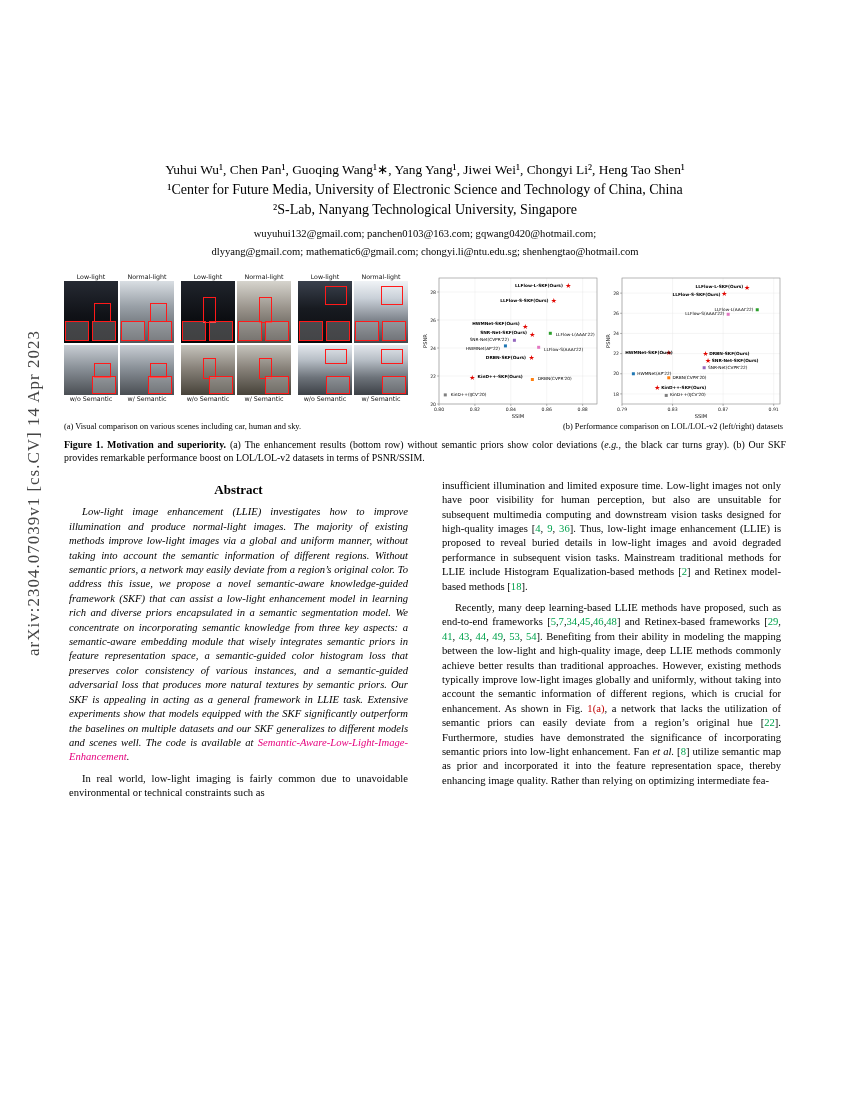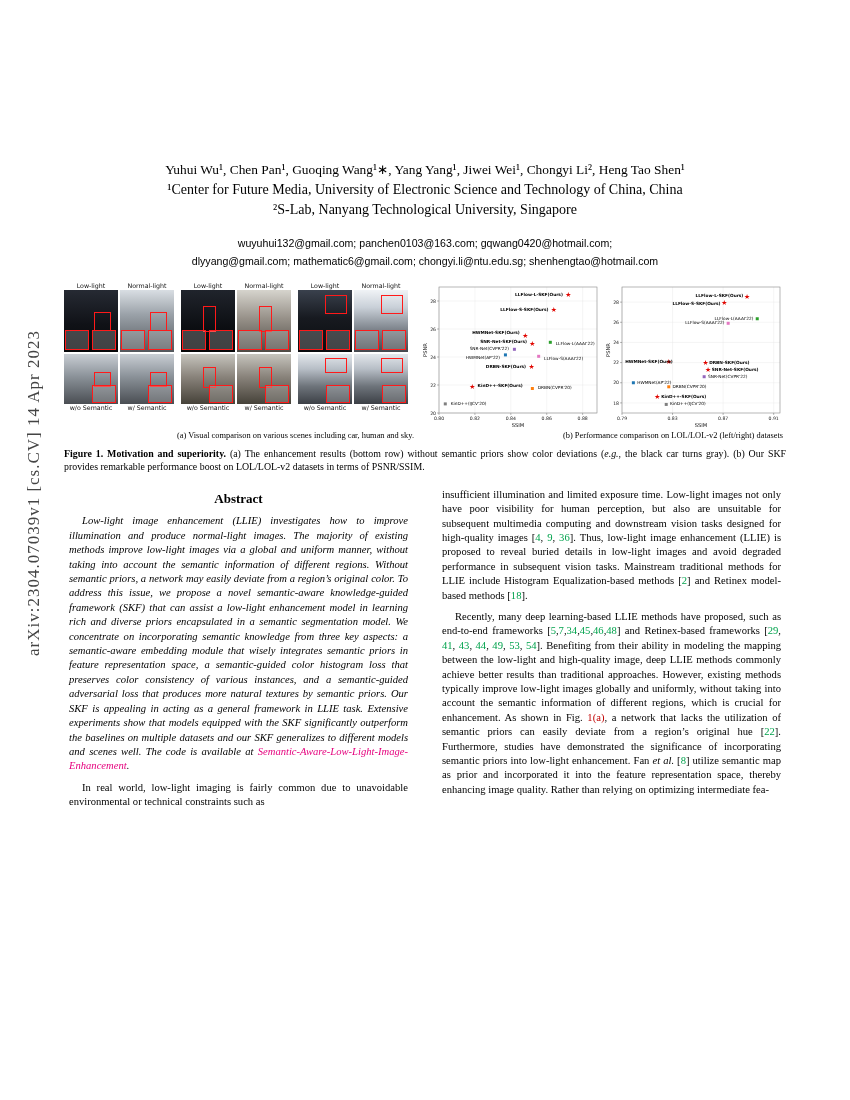--- a/index.html
+++ b/index.html
@@ -6,22 +6,22 @@
   .page{position:relative;width:850px;height:1100px;background:#fff;overflow:hidden;
         font-family:"Liberation Serif",serif;color:#000;}
   
   .arxiv{position:absolute;left:24px;top:330px;writing-mode:vertical-rl;transform:rotate(180deg);
          font-size:17px;color:#444;letter-spacing:1px;white-space:nowrap;}
   
   .header{padding-top:136px;text-align:center;}
   .title{font-size:17.5px;font-weight:bold;line-height:23px;margin:0;}
   .authors{margin-top:26px;font-size:13.4px;}
   .affil{margin-top:4px;font-size:14px;}
-  .emails{margin-top:16px;font-size:10.6px;line-height:18px;
-          font-family:Liberation Sans, sans-serif;}
+  .emails{margin-top:7px;font-size:10.6px;line-height:18px;
+          font-family:Liberation Serif, serif;}
   .emails div{white-space:nowrap;}
   
   .fig-row{display:flex;gap:8px;margin:12px 0 0 64px;align-items:flex-start;}
   .img-grid{display:flex;width:350px;}
   .img-col{display:flex;flex-direction:column;margin-right:2px;}
   .img-col.pair-end{margin-right:7px;}
   .img-lab{font-size:6.3px;line-height:8px;text-align:center;
            font-family:"DejaVu Sans",sans-serif;color:#111;}
   .img{position:relative;width:54px;overflow:hidden;background:#222;}
   .img.top{height:62px;}
@@ -35,21 +35,21 @@
   .car.enh{background:linear-gradient(180deg,#c9ced4 0%,#8b9299 45%,#4a4e53 100%);}
   .human.enh{background:linear-gradient(180deg,#c6c4bd 0%,#8a847c 45%,#464239 100%);}
   .sky.enh{background:linear-gradient(180deg,#e3e7ec 0%,#b7bec6 30%,#6d737a 65%,#3c4046 100%);}
   .rbox{position:absolute;border:1px solid var(--redbox,#f00);box-sizing:border-box;}
   .inset{position:absolute;border:1px solid var(--redbox,#f00);box-sizing:border-box;
          background:rgba(215,215,215,0.28);}
   .fig-right{display:flex;gap:5px;}
   .chart{width:178px;height:146px;}
   svg{font-family:"DejaVu Sans",sans-serif;}
   .fig-sub{display:flex;gap:8px;margin:3px 0 0 64px;font-size:8.4px;}
-  .fig-sub .sub-a{width:350px;text-align:right;}
+  .fig-sub .sub-a{width:350px;text-align:left;}
   .fig-sub .sub-b{width:361px;text-align:right;}
   .fig-caption{margin:8px 64px 0;font-size:9.9px;line-height:1.3;text-align:justify;}
   
   .cols{display:flex;gap:24px;margin:14px 64px 0;}
   .col{width:349px;font-size:10.6px;line-height:1.36;text-align:justify;}
   .col p{margin:0 5px 7px;}
   .indent{text-indent:13px;}
   .abs-head{font-weight:bold;font-size:13px;text-align:center;margin:2px 0 7px;}
   .abstract-text{font-style:italic;}
   .sec-head{font-weight:bold;font-size:12.6px;margin:9px 0 7px;text-align:left;}

